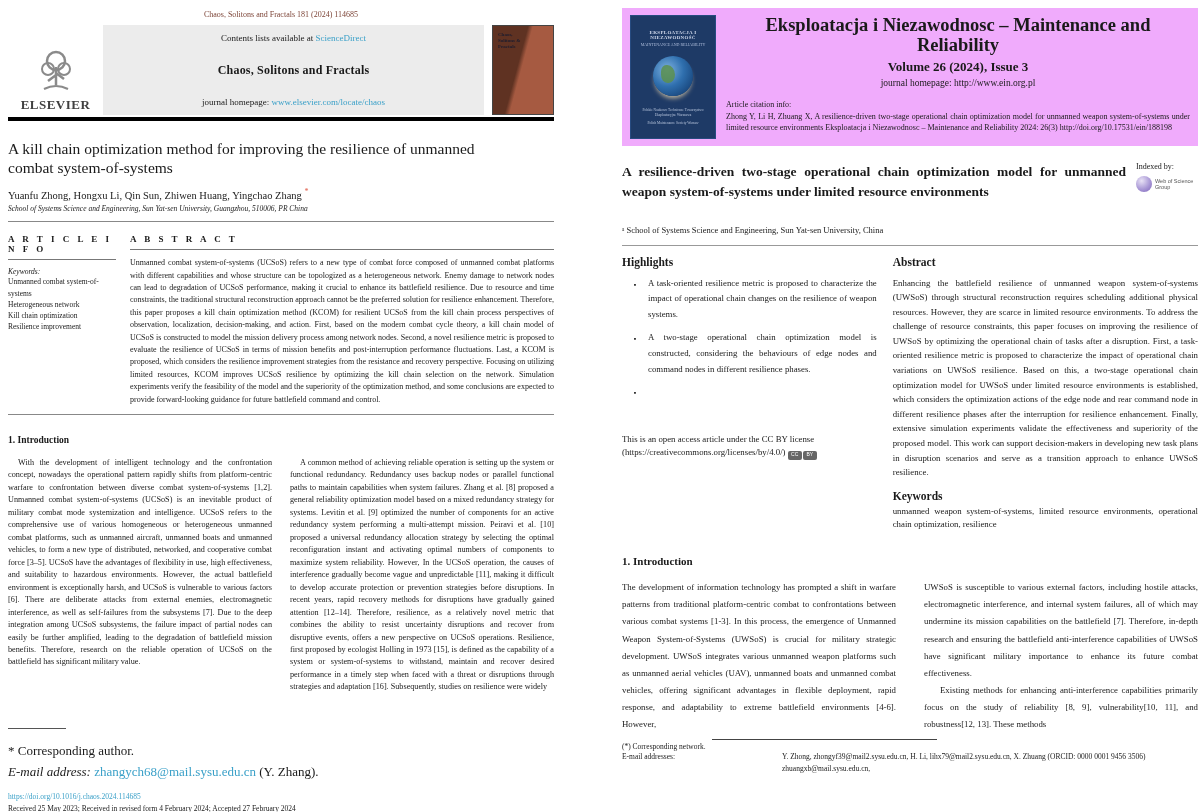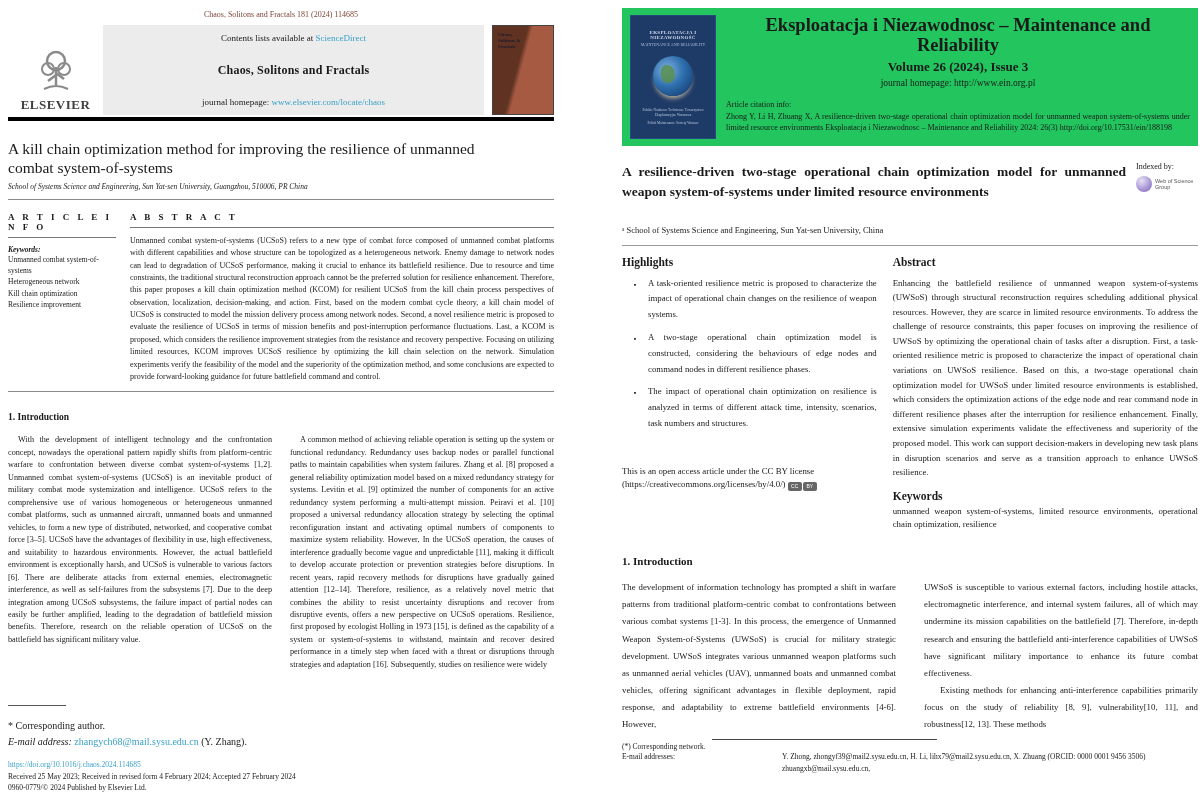--- a/index.html
+++ b/index.html
@@ -22,40 +22,40 @@
   .lp-black-rule { height:4px; background:#000; margin-top:2px; }
   .lp-title { font-size:15.5px; line-height:1.25; margin-top:18px; width:92%; }
   .lp-authors { font-size:10.5px; margin-top:9px; }
   .lp-star { color:#e0604d; font-size:8px; vertical-align:super; }
   .lp-affil { font-size:7.5px; font-style:italic; margin-top:4px; color:#222; }
   .lp-thin-rule { height:1px; background:#888; margin-top:8px; }
   .lp-info-row { display:flex; margin-top:12px; }
   .lp-info-col { width:108px; margin-right:14px; flex-shrink:0; }
   .lp-abs-col { flex:1; }
   .lp-sec-heading { font-size:9px; letter-spacing:3px; font-weight:bold; padding-bottom:5px; border-bottom:1px solid #777; }
-  .lp-kw-label { font-size:7.5px; font-style:italic; margin-top:7px;font-weight:bold; }
+  .lp-kw-label { font-size:7.5px; font-style:italic; margin-top:7px; }
   .lp-kw { font-size:7.5px; line-height:1.5; }
   .lp-abs-text { font-size:8px; line-height:1.55; text-align:justify; margin-top:7px; }
   .lp-intro-heading { font-size:9.5px; font-weight:bold; margin-top:20px; }
   .lp-cols { display:flex; margin-top:12px; }
   .lp-col { width:50%; font-size:8.2px; line-height:1.52; text-align:justify; }
   .lp-col.first { padding-right:9px; }
   .lp-col.second { padding-left:9px; }
   .lp-col p { text-indent:10px; }
   .lp-bottom { margin-top:34px; }
   .lp-foot-rule { width:58px; height:1px; background:#555; margin-bottom:5px; }
-  .lp-footnote { font-size:10px; line-height:1.6;margin-top:12px; }
+  .lp-footnote { font-size:13px; line-height:1.6;margin-top:12px; }
   .lp-footnote .em { font-style:italic; }
   .lp-doi { font-size:7.5px; margin-top:10px; }
   .lp-received { font-size:7.5px; margin-top:3px; }
   .lp-issn { font-size:7.5px; margin-top:2px; }
 
   
   #right-paper { left:622px; width:576px; }
-  .rp-header { background:#22c55e; margin-top:8px; padding:7px 8px; display:flex; }
+  .rp-header { background:#f0abfc; margin-top:8px; padding:7px 8px; display:flex; }
   .rp-cover { width:86px; height:124px; background:#1e3a66; border:1px solid #274b80; flex-shrink:0; position:relative; display:flex; flex-direction:column; align-items:center; }
   .rp-cover-title { color:#cfd8ea; font-size:5px; font-weight:bold; text-align:center; margin-top:14px; letter-spacing:0.3px; }
   .rp-cover-sub { color:#aebddb; font-size:4px; text-align:center; margin-top:2px; }
   .rp-earth { width:40px; height:40px; border-radius:50%; margin-top:9px; background:radial-gradient(circle at 35% 35%, #7fb2e0 0%, #2f6fae 45%, #1c4d85 75%, #123a68 100%); box-shadow:0 4px 5px -2px rgba(222,205,170,0.9); position:relative; }
   .rp-earth::after { content:""; position:absolute; left:8px; top:9px; width:14px; height:18px; background:#5a8f4e; border-radius:40% 60% 50% 50%; opacity:0.85; }
   .rp-cover-f1 { color:#b9c6dd; font-size:3.5px; text-align:center; margin-top:12px; width:90%; line-height:1.4; }
   .rp-cover-f2 { color:#b9c6dd; font-size:3.5px; text-align:center; margin-top:3px; }
   .rp-head-main { flex:1; padding-left:10px; display:flex; flex-direction:column; }
   .rp-journal-title { font-size:18.5px; font-weight:bold; text-align:center; line-height:1.1; }
   .rp-volume { font-size:13px; font-weight:bold; text-align:center; margin-top:3px; }
@@ -126,20 +126,23 @@
         <span>journal homepage: </span><span class="lnk">www.elsevier.com/locate/chaos</span>
       </div>
     </div>
     <div class="lp-cover">
       <div class="lp-cover-text">Chaos, Solitons &amp; Fractals</div>
     </div>
   </div>
   <div class="lp-black-rule"></div>
 
   <div class="lp-title">A kill chain optimization method for improving the resilience of unmanned combat system-of-systems</div>
+  <div class="lp-authors">
+    <span>Yuanfu Zhong, Hongxu Li, Qin Sun, Zhiwen Huang, Yingchao Zhang</span> <span class="lp-star">*</span>
+  </div>
   <div class="lp-affil">School of Systems Science and Engineering, Sun Yat-sen University, Guangzhou, 510006, PR China</div>
   <div class="lp-thin-rule"></div>
 
   <div class="lp-info-row">
     <div class="lp-info-col">
       <div class="lp-sec-heading">A R T I C L E  I N F O</div>
       <div class="lp-kw-label">Keywords:</div>
       <div class="lp-kw">Unmanned combat system-of-systems</div>
       <div class="lp-kw">Heterogeneous network</div>
       <div class="lp-kw">Kill chain optimization</div>
@@ -216,21 +219,20 @@
         <div class="rp-hl-item">
           <span class="rp-bullet">▪</span>
           <span class="rp-hl-text">A task-oriented resilience metric is proposed to characterize the impact of operational chain changes on the resilience of weapon systems.</span>
         </div>
         <div class="rp-hl-item">
           <span class="rp-bullet">▪</span>
           <span class="rp-hl-text">A two-stage operational chain optimization model is constructed, considering the behaviours of edge nodes and command nodes in different resilience phases.</span>
         </div>
         <div class="rp-hl-item">
           <span class="rp-bullet">▪</span>
-          <span class="rp-hl-text">The impact of operational chain optimization on resilience is analyzed in terms of different attack time, intensity, scenarios, task numbers and structures.</span>
         </div>
       </div>
       <div class="rp-license">
         <div>This is an open access article under the CC BY license</div>
         <div>
           <span>(https://creativecommons.org/licenses/by/4.0/)</span>
           <span class="rp-cc-badges">
             <span class="rp-cc">CC</span>
             <span class="rp-cc">BY</span>
           </span>

